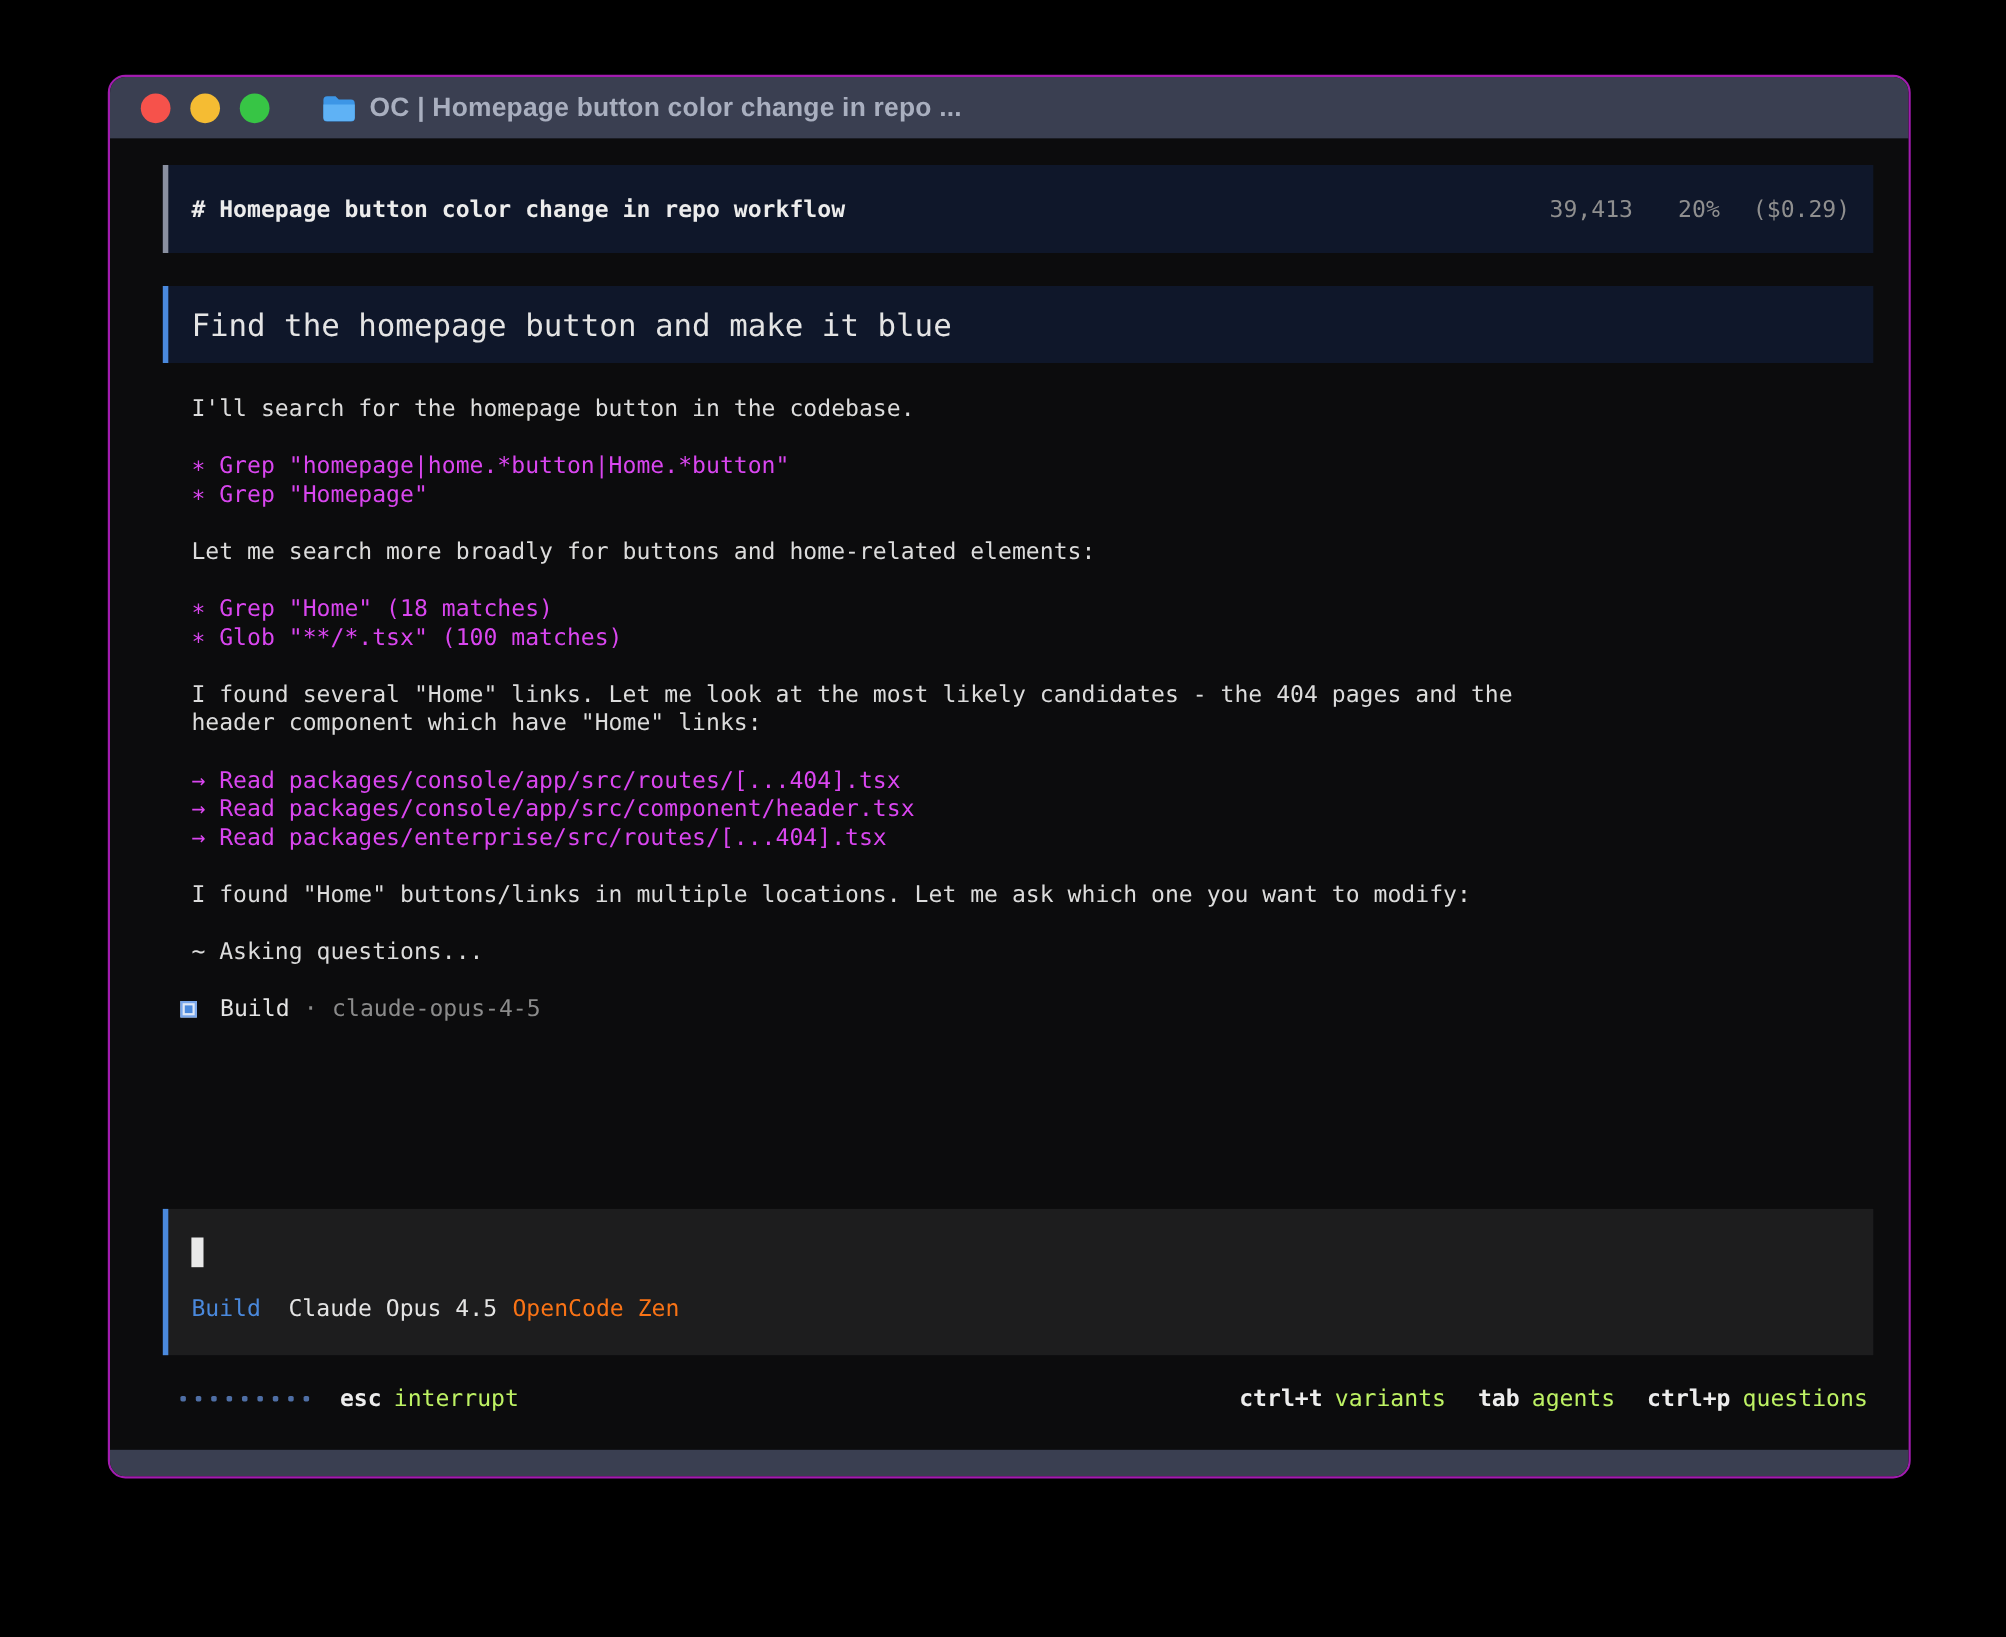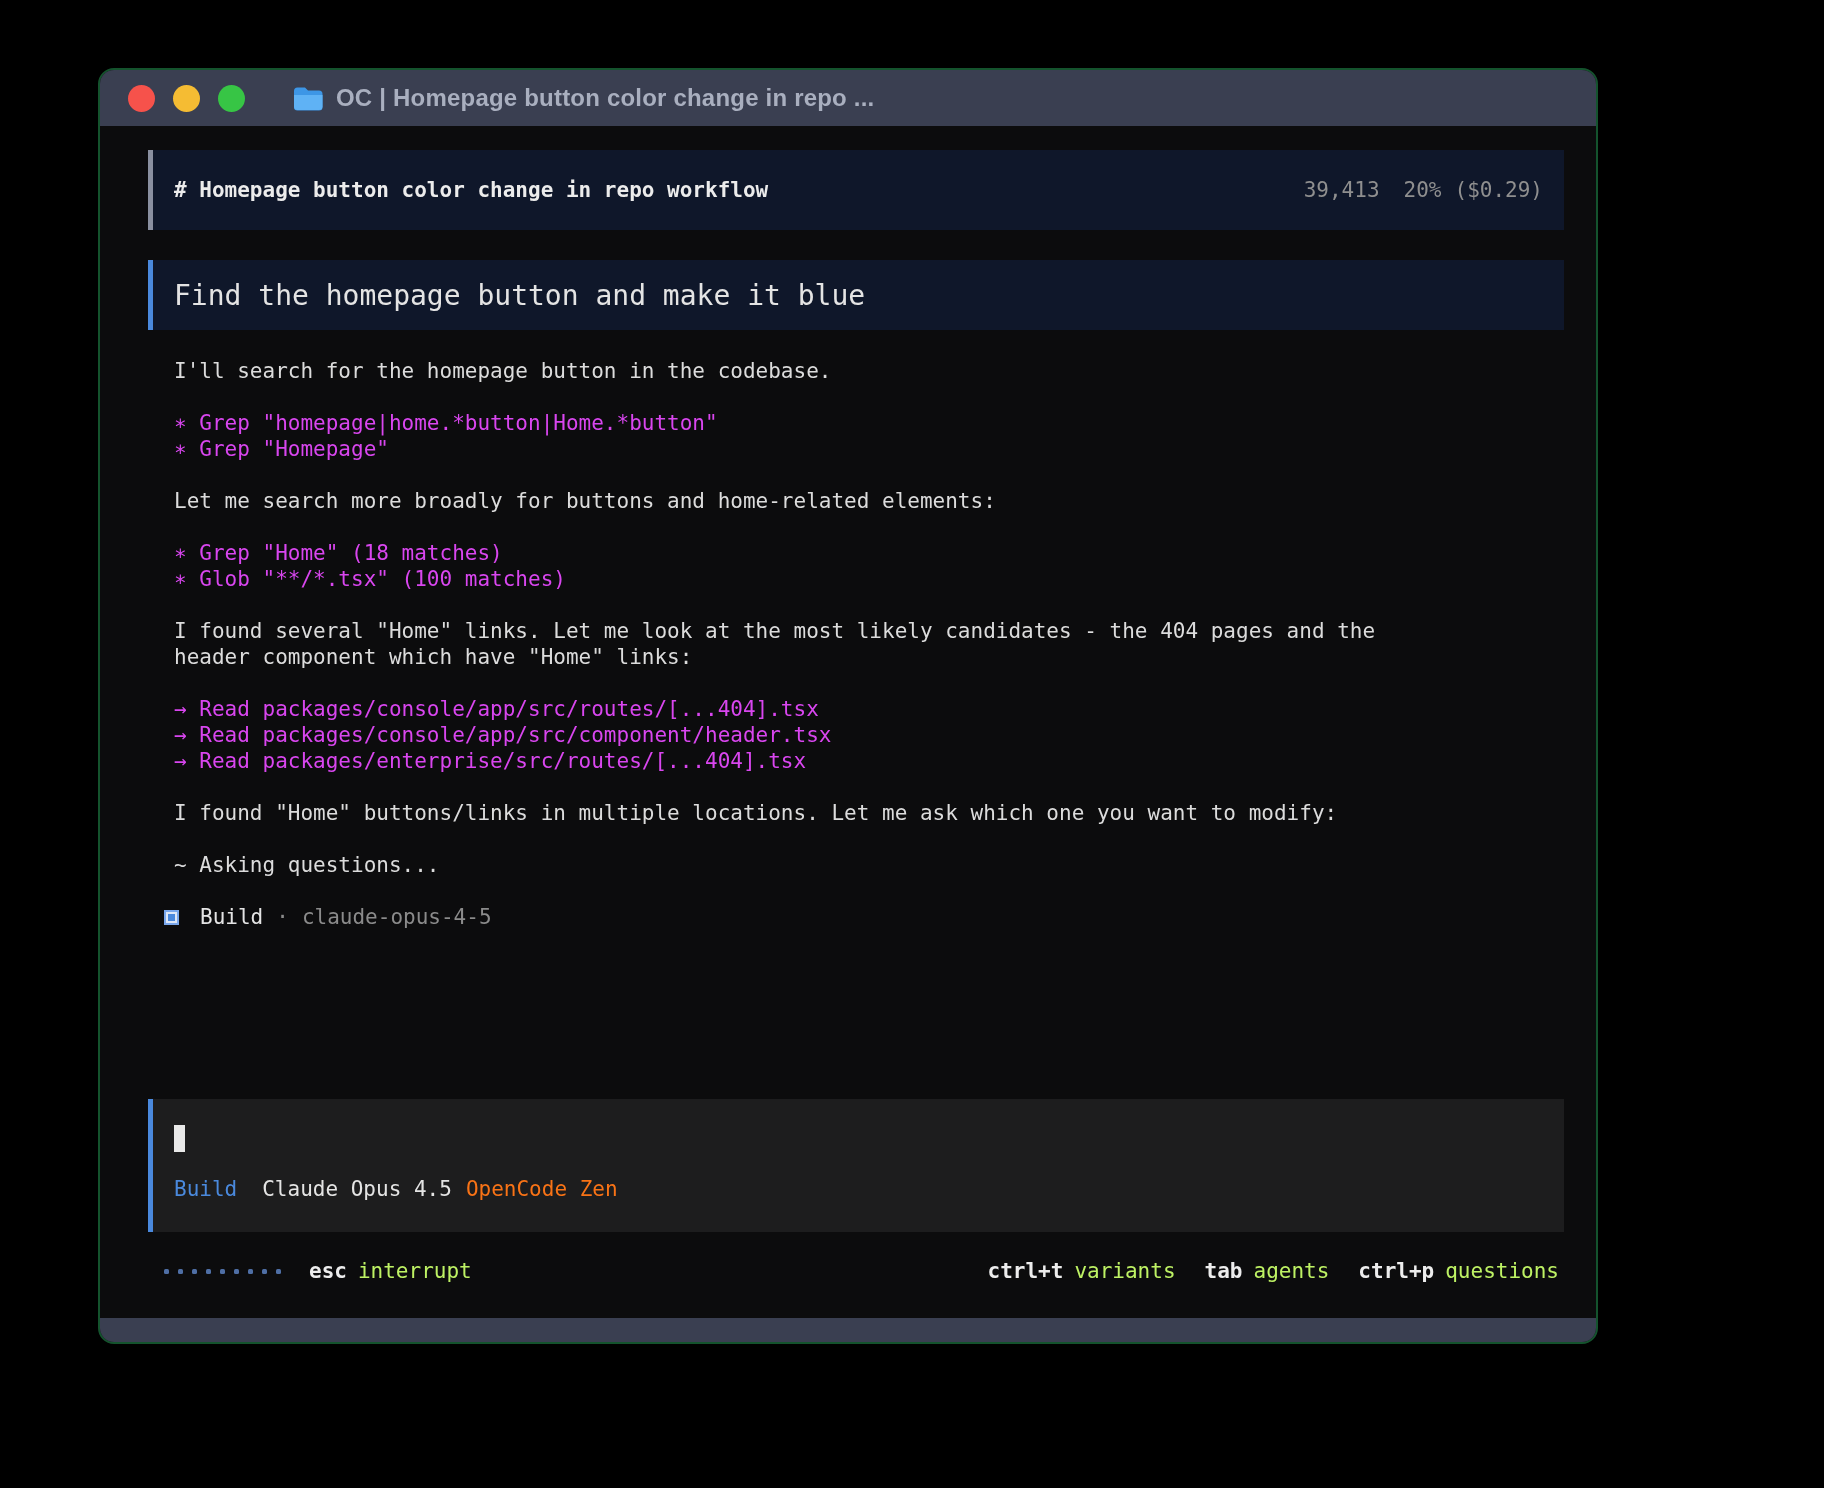--- a/index.html
+++ b/index.html
@@ -1,21 +1,21 @@
 <!DOCTYPE html>
 <html><head>
 <meta charset="utf-8">
 <style>
   * { margin:0; padding:0; box-sizing:border-box; }
   html,body { width:1824px; height:1488px; background:#000; overflow:hidden; }
   body { font-family:"DejaVu Sans Mono", monospace; }
 
   .window {
-    position:absolute; left:98px; top:68px; width:1500px; height:1276px;
-    background:#0c0c0d; border:2px solid #14532d; border-radius:16px;
+    position:absolute; left:98px; top:68px; width:1639px; height:1276px;
+    background:#0c0c0d; border:2px solid #a21caf; border-radius:16px;
     overflow:hidden; display:flex; flex-direction:column;
     box-shadow:0 30px 80px rgba(0,0,0,0.65);
   }
 
   
   .titlebar {
     height:56px; flex:0 0 56px; background:#3a3f51;
     display:flex; align-items:center; padding-left:28px;
   }
   .lights { display:flex; gap:18px; align-items:center; }
@@ -30,21 +30,21 @@
   .content {
     flex:1 1 auto; background:#0c0c0d; display:flex; flex-direction:column;
     padding:24px 32px 34px 48px; overflow:hidden;
   }
   .box {
     background:#0f172a; border-left:5px solid #8a90a0;
     padding:0 21px; display:flex; align-items:center;
   }
   .session-header { height:80px; margin-bottom:30px; justify-content:space-between; }
   .session-title { font-size:21px; font-weight:bold; color:#ececec; white-space:pre; }
-  .session-stats { display:flex; gap:13px; color:#8f8f8f; font-size:21px; white-space:pre; }
+  .session-stats { display:flex; gap:30px; color:#8f8f8f; font-size:21px; white-space:pre; }
   .session-stats .tokens { margin-right:11px; }
 
   .user-box { height:70px; margin-bottom:28px; border-left-color:#4a89dd; }
   .user-text { font-size:28px; color:#e4e4e4; white-space:pre; }
 
   .conversation { padding-left:26px; }
   .conv-line { font-size:21px; line-height:26px; min-height:26px; white-space:pre-wrap; max-width:1230px; }
   .conv-line.text { color:#dcdcdc; }
   .conv-line.tool { color:#d946ef; }
 

